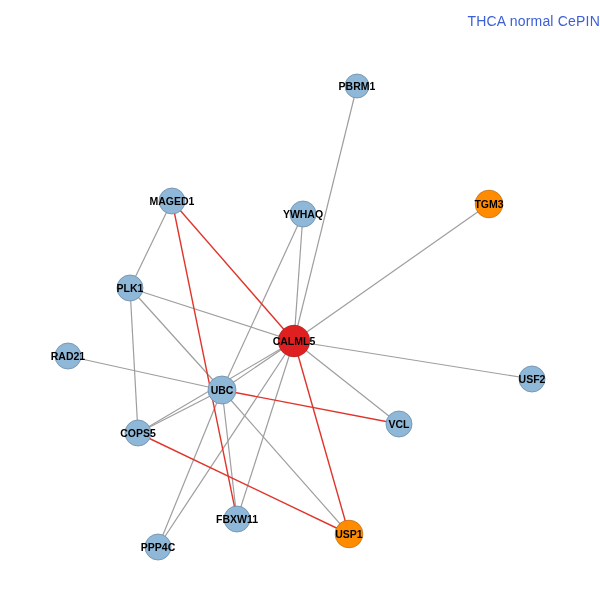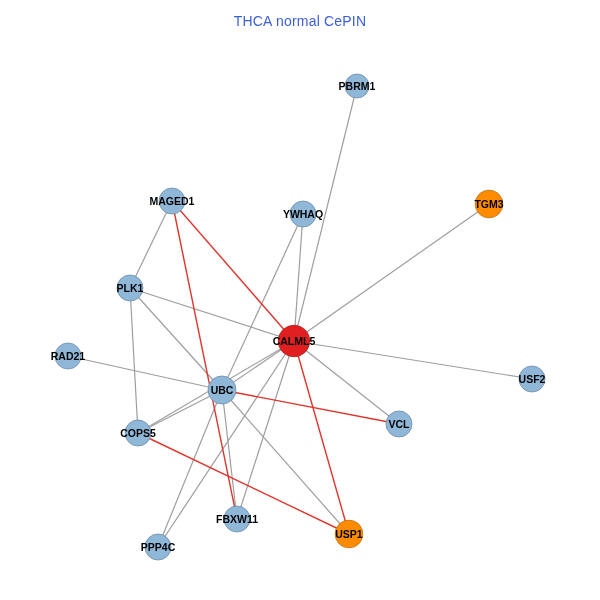--- a/index.html
+++ b/index.html
@@ -13,21 +13,21 @@
     height: 600px;
     background: #ffffff;
     overflow: hidden;
     font-family: "Liberation Sans", sans-serif;
   }
   .chart-title {
     position: absolute;
     top: 13px;
     left: 0;
     width: 100%;
-    text-align: center;
+    text-align: right;
     font-size: 14px;
     font-weight: normal;
     letter-spacing: 0.2px;
   }
   .network-svg {
     position: absolute;
     top: 0;
     left: 0;
   }
   .node-label {

